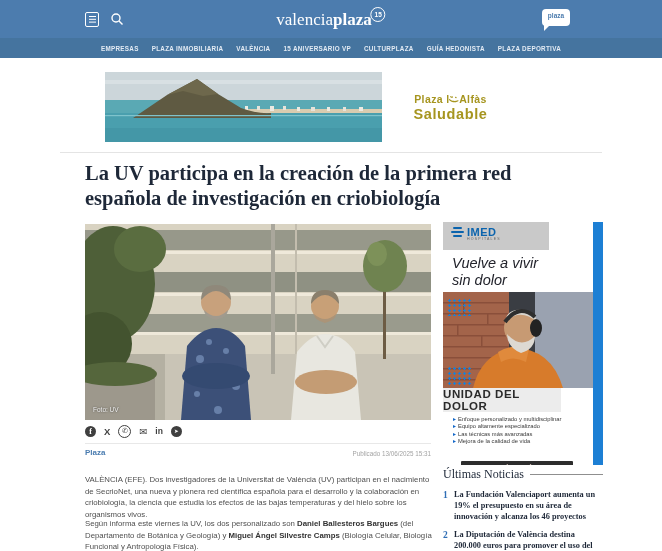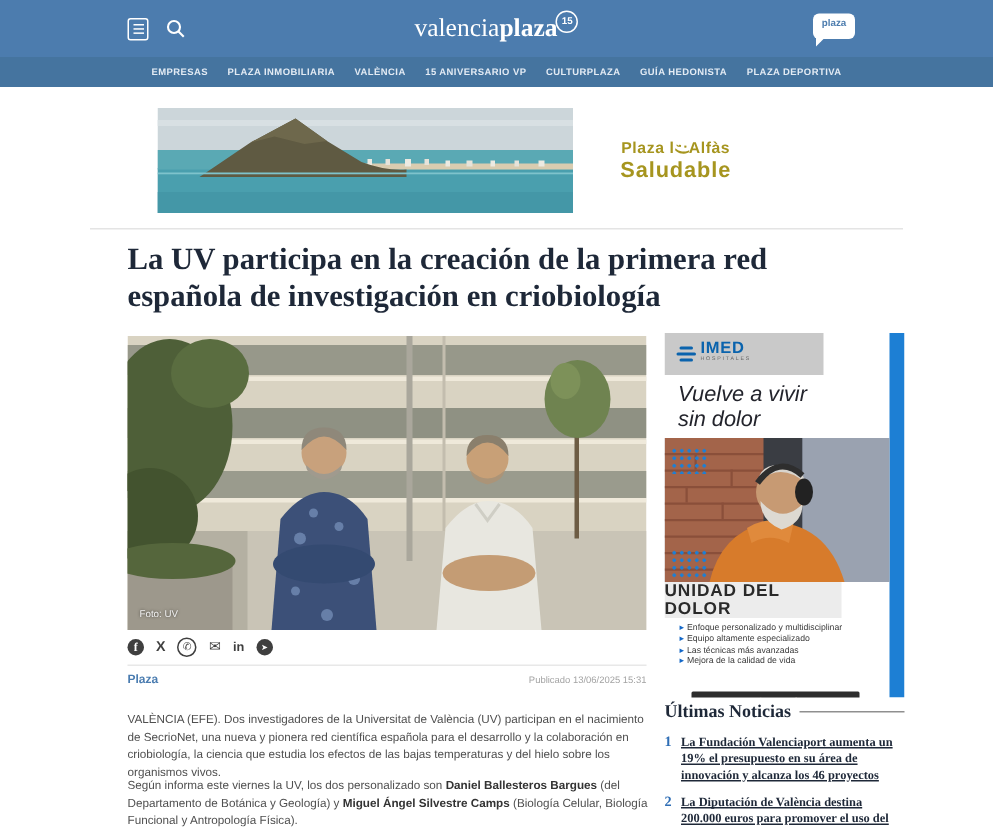--- a/index.html
+++ b/index.html
@@ -60,21 +60,21 @@
   .published{position:absolute;right:0;top:2px;color:#a3a3a3;font-size:6.3px;}
   .para{left:85px;width:349px;font-size:7.8px;line-height:11.5px;color:#4f4f4f;}
   .p1{top:474px;}
   .p2{top:518px;}
   .para b{color:#333;}
 
   
   .ad{left:443px;top:222px;width:160px;height:243px;background:#fff;overflow:hidden;cursor:pointer;}
   .ad-bluebar{position:absolute;right:0;top:0;width:10px;height:243px;background:#1d7fd4;}
   .ad-grey{position:absolute;left:0;top:0;width:106px;height:28px;background:#c9c9c9;}
-  .imed{position:absolute;left:8px;top:5px;display:flex;align-items:flex-end;gap:3px;}
+  .imed{position:absolute;left:8px;top:5px;display:flex;align-items:flex-start;gap:3px;}
   .imed-mark{display:flex;flex-direction:column;gap:1.5px;align-items:center;}
   .imed-mark i{display:block;height:2.4px;background:#0a63ad;border-radius:1px;}
   .imed-mark i:nth-child(1){width:9px;}
   .imed-mark i:nth-child(2){width:13px;}
   .imed-mark i:nth-child(3){width:9px;}
   .imed-name{color:#0a63ad;font-size:11px;font-weight:bold;letter-spacing:.5px;line-height:10px;}
   .imed-sub{color:#666;font-size:3.5px;letter-spacing:1.2px;}
   .ad-headline{position:absolute;left:9px;top:33px;font-style:italic;font-weight:normal;
         font-size:14.5px;line-height:16.5px;color:#23242c;}
   .ad-photo{position:absolute;left:0;top:70px;width:150px;height:96px;}
@@ -88,25 +88,25 @@
   .bullets{position:absolute;left:10px;top:194px;width:132px;}
   .bullet{font-size:5.8px;line-height:7.4px;color:#3a3a3a;}
   .bullet .bm{color:#1468c8;margin-right:2px;font-size:6px;}
   .cta{position:absolute;left:18px;top:239px;width:112px;height:14px;background:#2d2d2d;
         color:#f2ddd2;font-size:8.5px;display:flex;align-items:center;justify-content:center;
         border-radius:1px;cursor:pointer;}
 
   
   .latest{left:443px;top:467px;width:160px;}
   .latest-head{display:flex;align-items:center;gap:6px;}
-  .latest-title{font-family:"Liberation Serif",serif;font-weight:bold;font-size:12px;color:#1e2838;white-space:nowrap;}
+  .latest-title{font-family:"Liberation Serif",serif;font-weight:normal;font-size:12px;color:#1e2838;white-space:nowrap;}
   .latest-line{flex:1;height:1.5px;background:#8f8f8f;}
   .news-item{display:flex;margin-top:8px;cursor:pointer;}
   .news-num{width:11px;color:#2f6eb5;font-family:"Liberation Serif",serif;font-weight:bold;font-size:9.5px;flex:none;}
-  .news-text{font-family:"Liberation Serif",serif;font-weight:bold;font-size:8.3px;line-height:10.8px;color:#1e2838;text-decoration:underline;}
+  .news-text{font-family:"Liberation Serif",serif;font-weight:bold;font-size:8.3px;line-height:10.8px;color:#1e2838;}
 </style>
 </head>
 <body>
 
 <div class="page">
 
   <div class="abs header">
     <div class="abs icon-menu"></div>
     <svg class="abs icon-search" viewBox="0 0 14 14">
       <circle cx="6" cy="6" r="4" fill="none" stroke="#fff" stroke-width="1.4"></circle>

